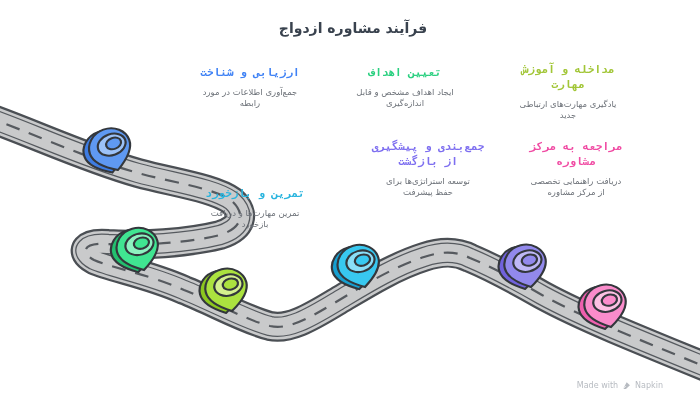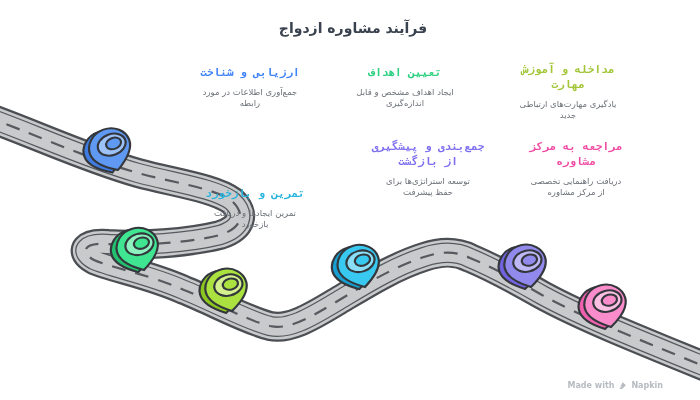--- a/index.html
+++ b/index.html
@@ -32,21 +32,21 @@
 
   .step-1{left:168px;top:66px;width:164px;}
   .step-2{left:326px;top:66px;width:158px;}
   .step-3{left:490px;top:63px;width:156px;}
   .step-4{left:173px;top:143px;width:164px;margin-top:44px;}
   .step-5{left:350px;top:140px;width:156px;}
   .step-6{left:500px;top:140px;width:152px;}
 
   .watermark{
     position:absolute;right:37px;bottom:10px;display:flex;align-items:center;gap:4px;
-    font-size:8px;color:#b7bbc1;font-weight:bold;
+    font-size:8px;color:#b7bbc1;
   }
   .napkin-icon{display:inline-block;}
 </style>
 </head>
 <body>
 
 <div class="canvas">
 
   <svg class="road-svg" width="700" height="400" viewBox="0 0 700 400">
     <g>
@@ -116,21 +116,21 @@
 
   <div class="step step-3">
     <div class="step-heading" style="color: rgb(162, 198, 55);">مداخله و آموزش
 مهارت</div>
     <div class="step-body">یادگیری مهارت‌های ارتباطی
 جدید</div>
   </div>
 
   <div class="step step-4">
     <div class="step-heading" style="color: rgb(40, 180, 222);">تمرین و بازخورد</div>
-    <div class="step-body">تمرین ایجاد‌ها و دریافت
+    <div class="step-body">تمرین مهارت‌ها و دریافت
 بازخورد</div>
   </div>
 
   <div class="step step-5">
     <div class="step-heading" style="color: rgb(125, 110, 240);">جمع‌بندی و پیشگیری
 از بازگشت</div>
     <div class="step-body">توسعه استراتژی‌ها برای
 حفظ پیشرفت</div>
   </div>
 

